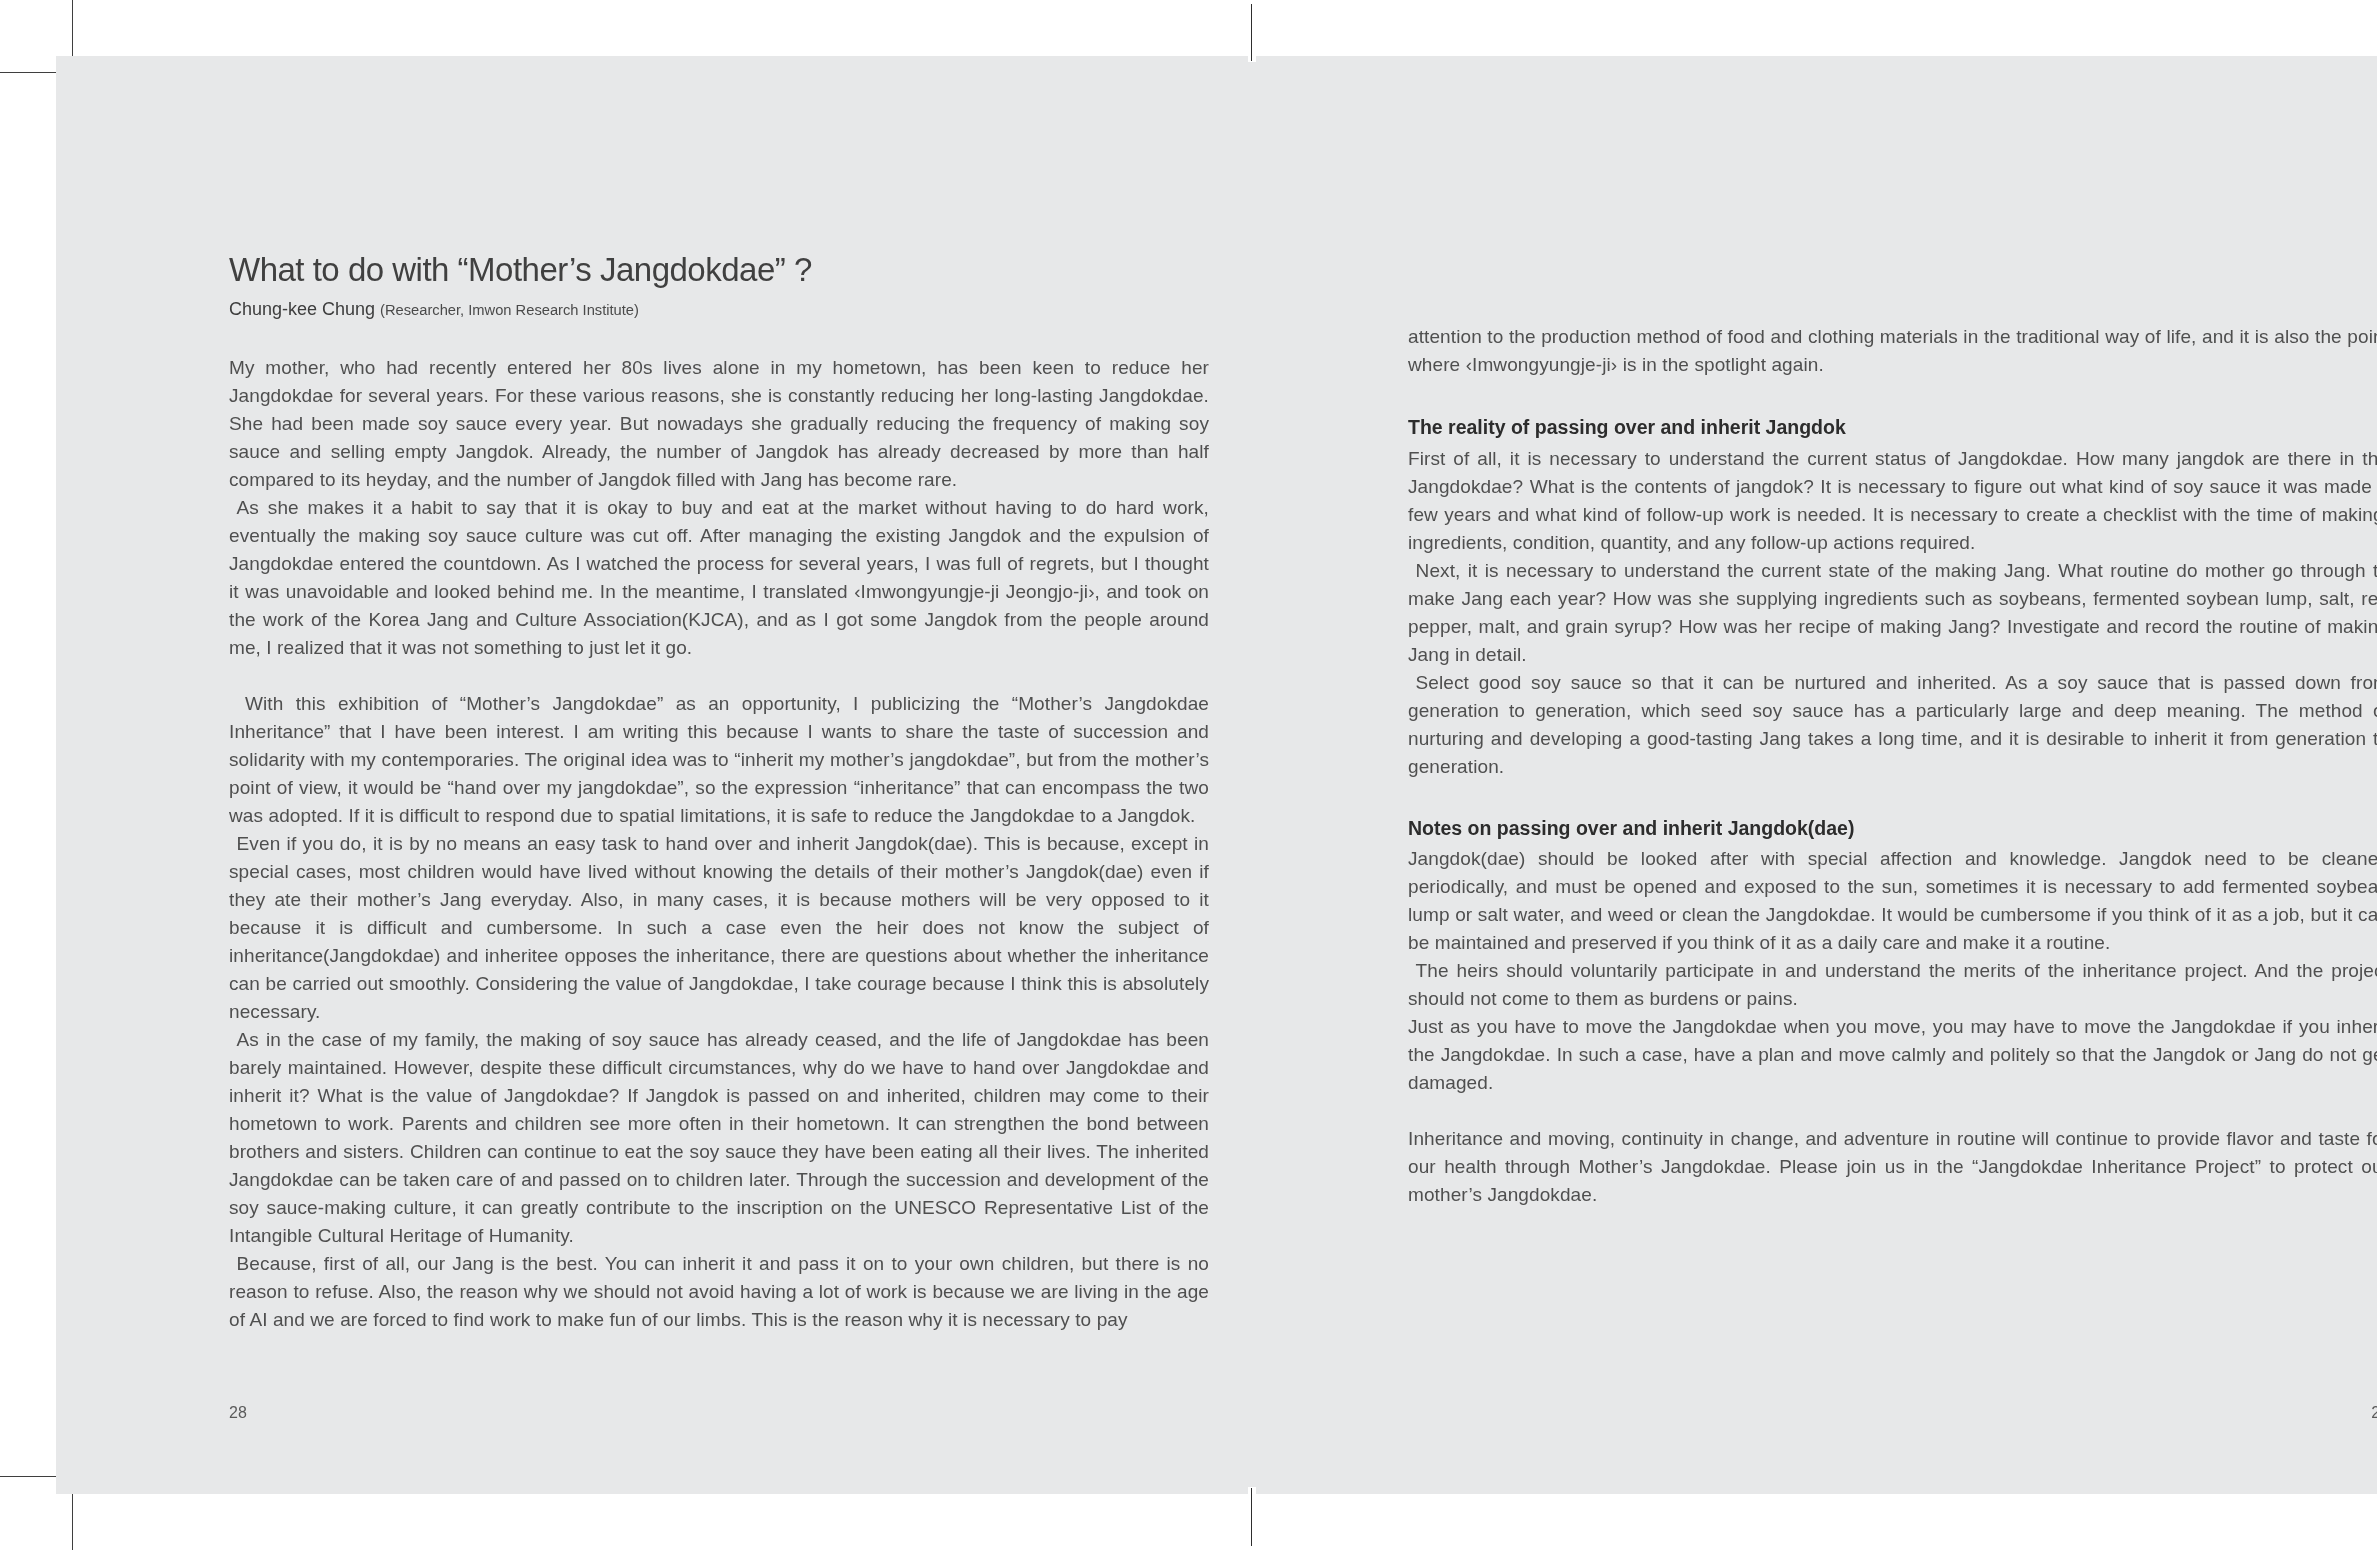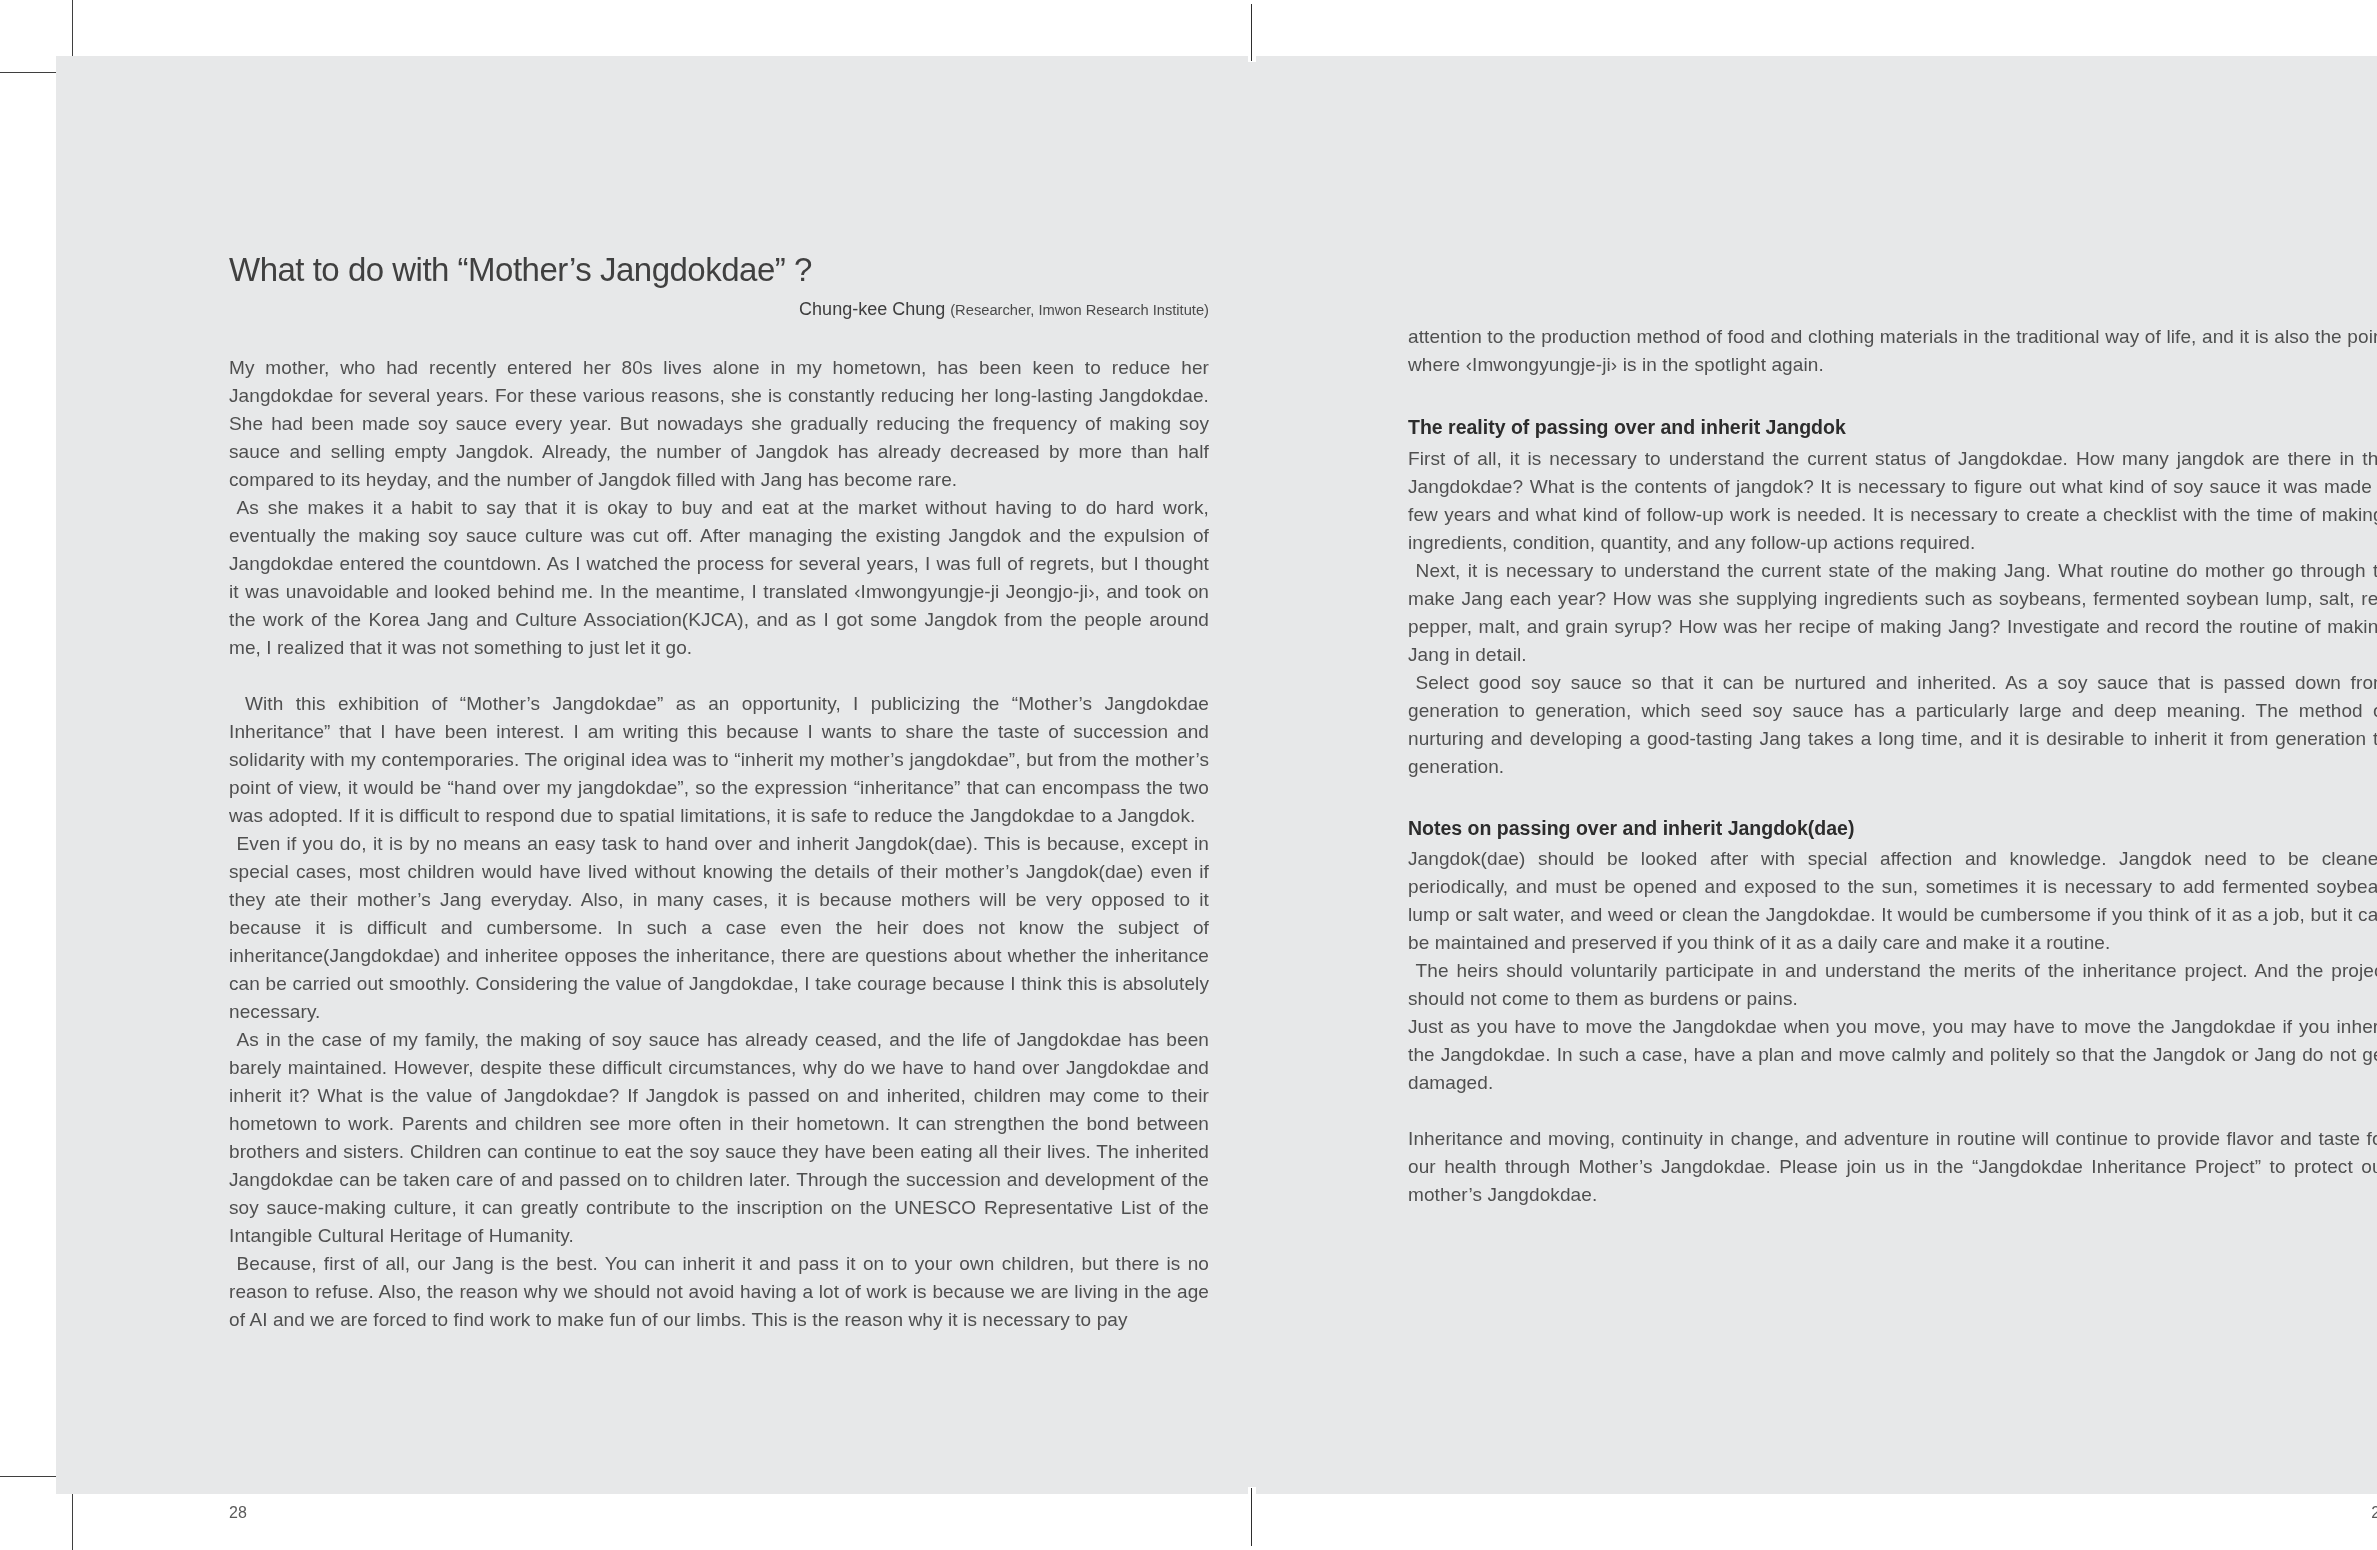--- a/index.html
+++ b/index.html
@@ -25,21 +25,21 @@
     position: absolute;
     left: 173px; top: 172px; width: 980px;
     font-size: 33px; line-height: 40px;
     letter-spacing: -0.5px;
     font-weight: 500;
     color: #404040;
   }
   .byline {
     position: absolute;
     left: 173px; top: 242px; width: 980px;
-    text-align: right;
+    text-align: left;
     color: #3d3d3d;
     line-height: 22px;
     white-space: nowrap;
   }
   .byline .name { font-size: 18px; }
   .byline .affil { font-size: 14.7px; color: #4a4a4a; }
 
   .col { position: absolute; width: 980px; }
   .col-left  { left: 173px;  top: 298px; }
   .col-right { left: 1352px; top: 267px; width: 981px; }
@@ -60,21 +60,21 @@
     margin: 35px 0 5.7px 0;
     font-size: 19.5px;
     line-height: 24px;
     font-weight: 700;
     color: #2c2c2c;
   }
   .section-heading.first { margin-top: 36px; }
 
   .page-number {
     position: absolute;
-    top: 1448px;
+    top: 1348px;
     font-size: 16px;
     color: #5a5a5a;
   }
   .page-number.left  { left: 173px; }
   .page-number.right { left: 1352px; width: 981px; text-align: right; }
 </style>
 </head>
 <body>
 
 <div id="canvas">

